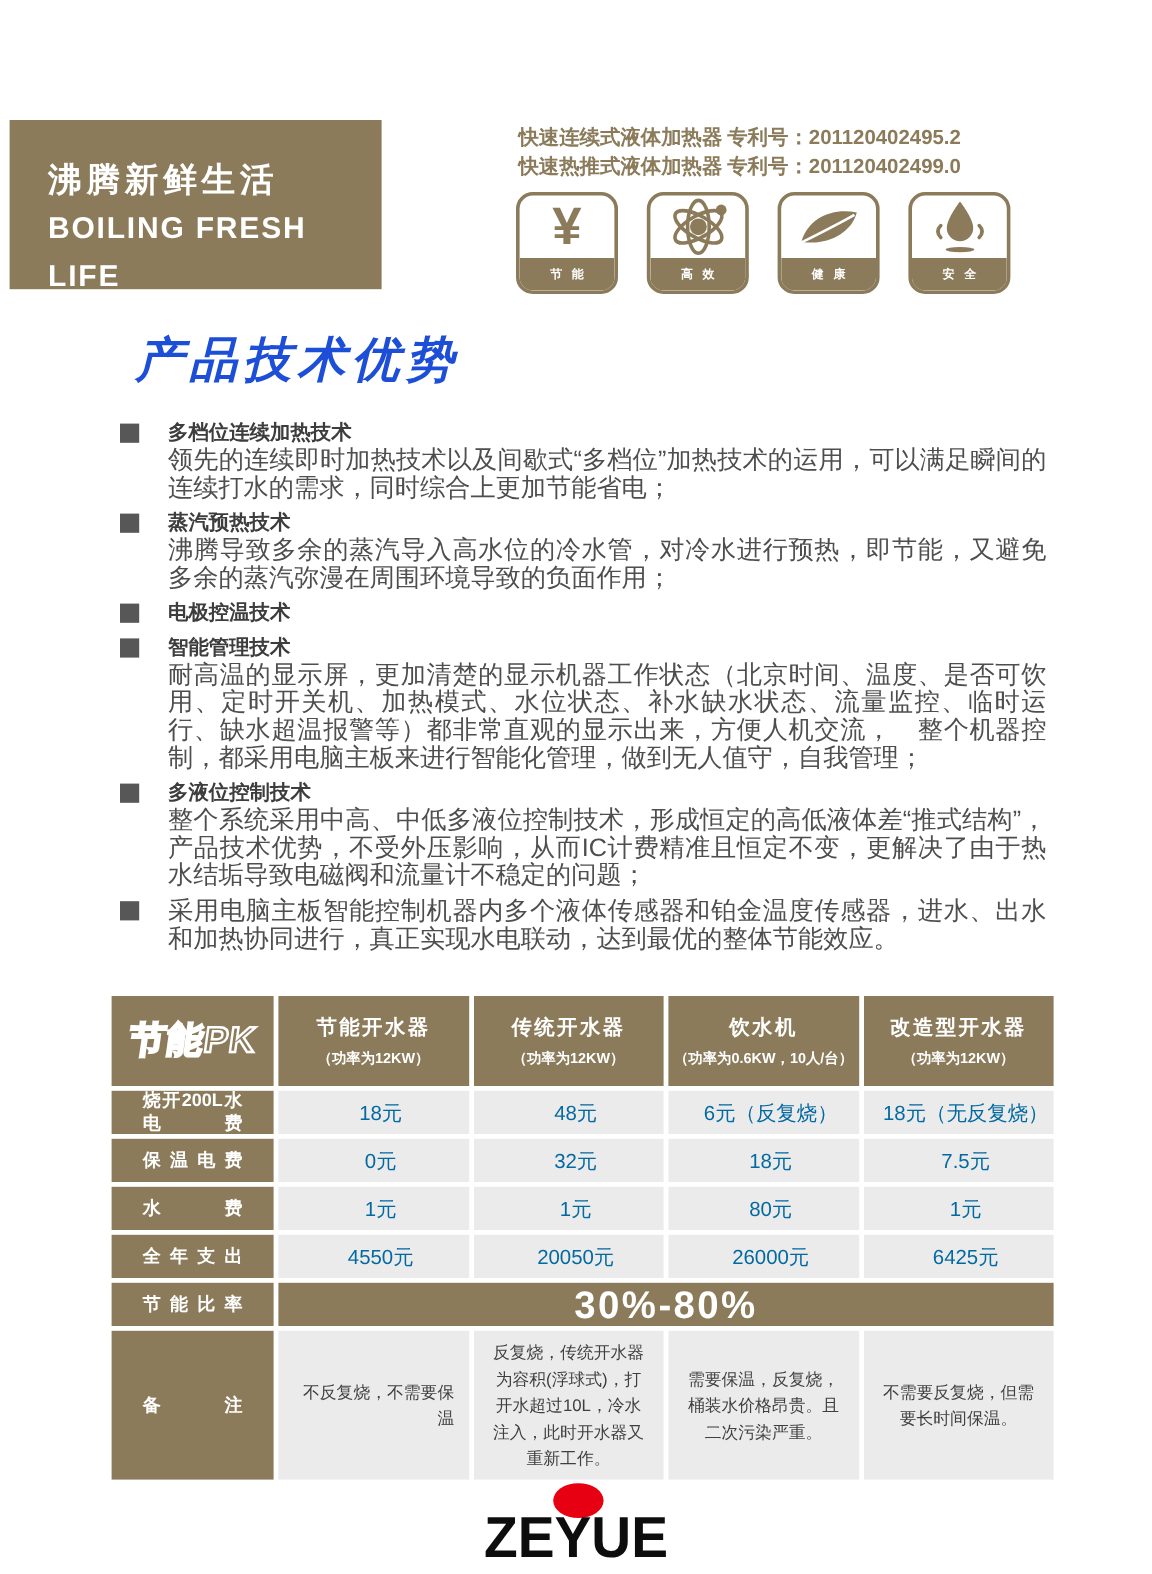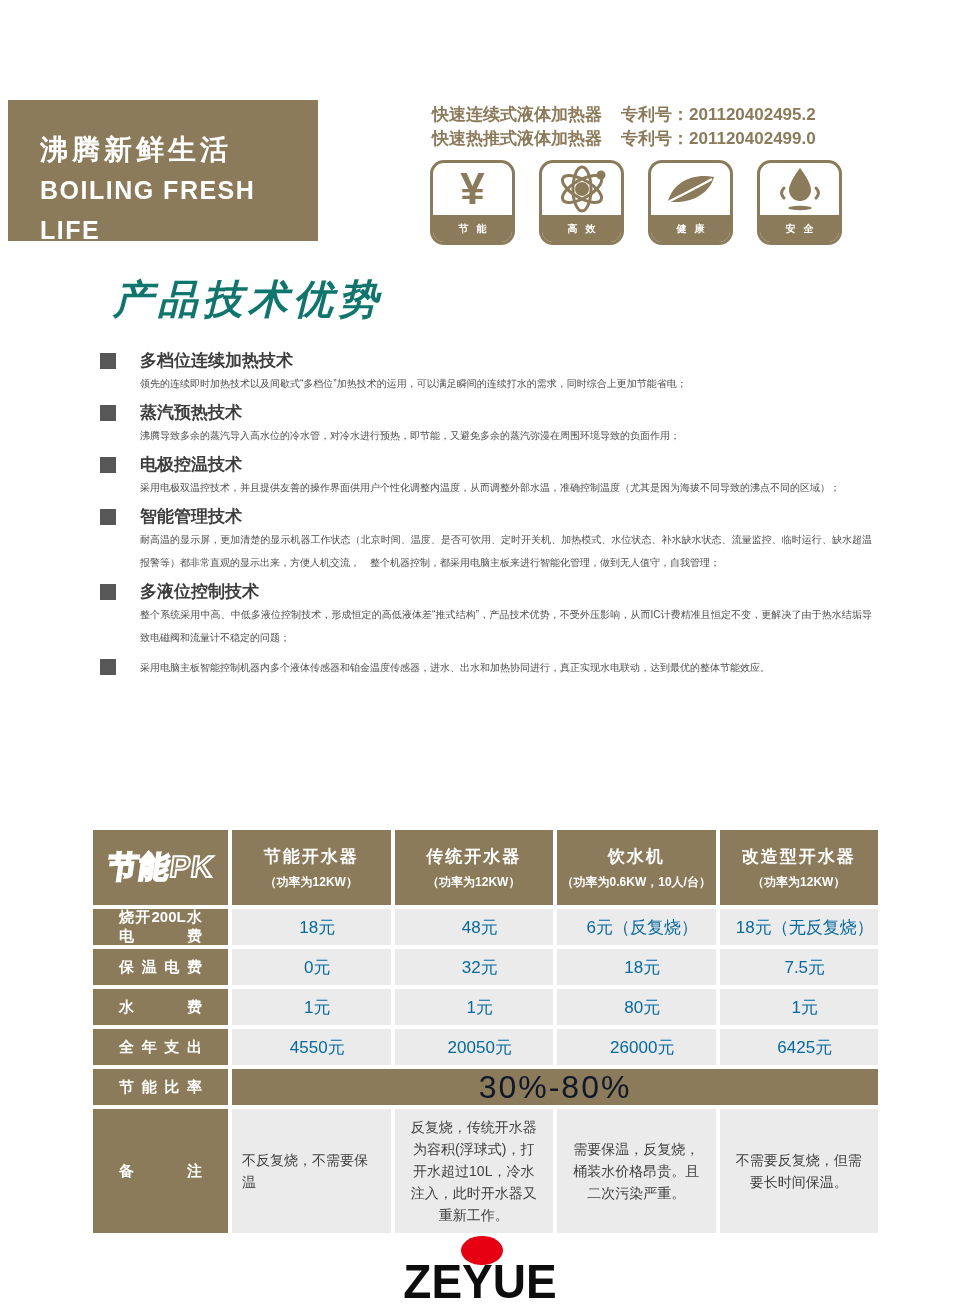--- a/index.html
+++ b/index.html
@@ -13,62 +13,62 @@
   .page{position:relative;width:960px;height:1312px;background:#fff;overflow:hidden;}
 
   
   .banner{position:absolute;left:8px;top:100px;width:310px;height:141px;background:var(--brand);
           color:#fff;padding:30px 0 0 32px;}
   .banner-cn{font-size:28px;font-weight:bold;letter-spacing:4px;line-height:40px;}
   .banner-en{font-size:25px;font-weight:bold;letter-spacing:1.5px;line-height:40px;}
 
   
   .patents{position:absolute;left:432px;top:103px;color:var(--brand);font-size:17px;font-weight:bold;line-height:24px;}
-  .patent-label{margin-left:19px;}
+  .patent-label{margin-left:4px;}
 
   
   .badges{position:absolute;left:430px;top:160px;display:flex;gap:24px;}
   .badge{width:85px;height:85px;border:3px solid var(--brand);border-radius:14px;background:#fff;
          overflow:hidden;display:flex;flex-direction:column;}
   .badge-glyph{flex:1;display:flex;align-items:center;justify-content:center;color:var(--brand);}
   .badge-glyph .yen{font-size:44px;font-weight:900;line-height:1;}
   .badge-label{height:27px;background:var(--brand);color:#fff;font-size:10px;font-weight:bold;
                display:flex;align-items:center;justify-content:center;letter-spacing:8px;text-indent:8px;}
 
   
   .page-title{position:absolute;left:113px;top:272px;font-size:40px;font-weight:bold;font-style:italic;
-              color:#0f766e;letter-spacing:5px;}
+              color:#1d4ed8;letter-spacing:5px;}
 
   
   .features{position:absolute;left:100px;top:350px;width:772px;}
   .feature{position:relative;padding-left:40px;margin-bottom:7px;}
   .bullet{position:absolute;left:0;top:3px;width:16px;height:16px;background:#575757;}
   .feature-title{font-size:17px;font-weight:bold;color:#3d3d3d;line-height:22px;}
-  .feature-body{font-size:10px;color:var(--ink);line-height:23px;text-align:justify;}
+  .feature-body{font-size:21px;color:var(--ink);line-height:23px;text-align:justify;}
 
   
   .pk-table{position:absolute;left:93px;top:830px;width:785px;display:grid;
             grid-template-columns:135px repeat(4,1fr);
             grid-template-rows:75px 36px 36px 36px 36px 36px 124px;
             gap:4px;}
   .cell{display:flex;align-items:center;justify-content:center;}
   .cell-corner{background:var(--brand);}
   .corner-text{font-size:30px;font-weight:900;color:var(--brand);-webkit-text-stroke:2px #ffffff;
                text-shadow:0 0 1px #fff;transform:skewX(-8deg);letter-spacing:1px;}
   .cell-head{background:var(--brand);color:#fff;flex-direction:column;gap:6px;padding:4px 2px;}
   .head-name{font-size:17px;font-weight:bold;letter-spacing:2px;}
   .head-spec{font-size:12px;font-weight:bold;white-space:nowrap;}
   .cell-label{background:var(--brand);padding:0 26px;}
   .cell-label span{display:block;width:100%;color:#fff;font-size:15px;font-weight:bold;
                    text-align:justify;text-align-last:justify;}
   .cell-data{background:var(--cell);color:#0369a1;font-size:17px;padding-left:12px;}
-  .cell-ratio{grid-column:2 / span 4;background:var(--brand);color:#0f172a;font-size:32px;font-weight:400;letter-spacing:2px;}
+  .cell-ratio{grid-column:2 / span 4;background:var(--brand);color:#ffffff;font-size:32px;font-weight:700;letter-spacing:2px;}
   .cell-note{background:var(--cell);color:#3f3f3f;font-size:14px;line-height:22px;
              padding:10px 12px;text-align:center;justify-content:flex-start;}
-  .note-first{justify-content:center;text-align:left;padding-left:10px;}
+  .note-first{justify-content:center;text-align:right;padding-left:10px;}
 
   
   .logo{position:absolute;left:50%;top:1240px;transform:translateX(-50%);width:190px;height:72px;}
   .logo-dot{position:absolute;left:76px;top:-4px;width:42px;height:29px;background:var(--red);border-radius:50%;}
   .logo-text{position:absolute;left:0;top:14px;width:190px;text-align:center;font-size:46px;font-weight:900;
              color:#0d0d0d;letter-spacing:0px;transform:scaleY(1.05);}
 </style>
 </head>
 <body>
 
@@ -140,21 +140,20 @@
       <div class="feature-body">领先的连续即时加热技术以及间歇式“多档位”加热技术的运用，可以满足瞬间的连续打水的需求，同时综合上更加节能省电；</div>
     </div>
     <div class="feature">
       <span class="bullet"></span>
       <div class="feature-title">蒸汽预热技术</div>
       <div class="feature-body">沸腾导致多余的蒸汽导入高水位的冷水管，对冷水进行预热，即节能，又避免多余的蒸汽弥漫在周围环境导致的负面作用；</div>
     </div>
     <div class="feature">
       <span class="bullet"></span>
       <div class="feature-title">电极控温技术</div>
-      <div class="feature-body">采用电极双温控技术，并且提供友善的操作界面供用户个性化调整内温度，从而调整外部水温，准确控制温度（尤其是因为海拔不同导致的沸点不同的区域）；</div>
     </div>
     <div class="feature">
       <span class="bullet"></span>
       <div class="feature-title">智能管理技术</div>
       <div class="feature-body">耐高温的显示屏，更加清楚的显示机器工作状态（北京时间、温度、是否可饮用、定时开关机、加热模式、水位状态、补水缺水状态、流量监控、临时运行、缺水超温报警等）都非常直观的显示出来，方便人机交流，　整个机器控制，都采用电脑主板来进行智能化管理，做到无人值守，自我管理；</div>
     </div>
     <div class="feature">
       <span class="bullet"></span>
       <div class="feature-title">多液位控制技术</div>
       <div class="feature-body">整个系统采用中高、中低多液位控制技术，形成恒定的高低液体差“推式结构”，产品技术优势，不受外压影响，从而IC计费精准且恒定不变，更解决了由于热水结垢导致电磁阀和流量计不稳定的问题；</div>

